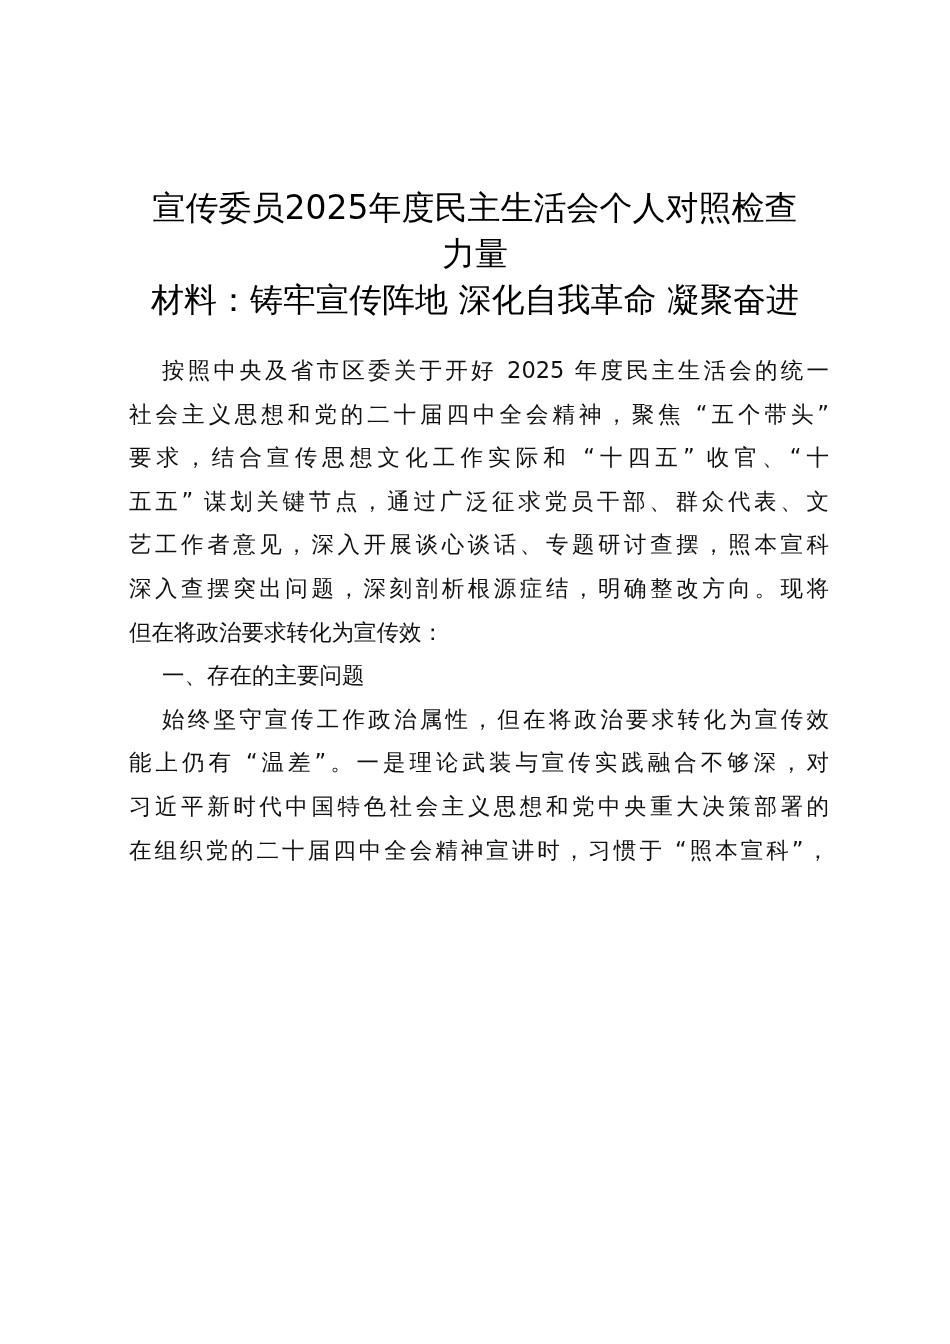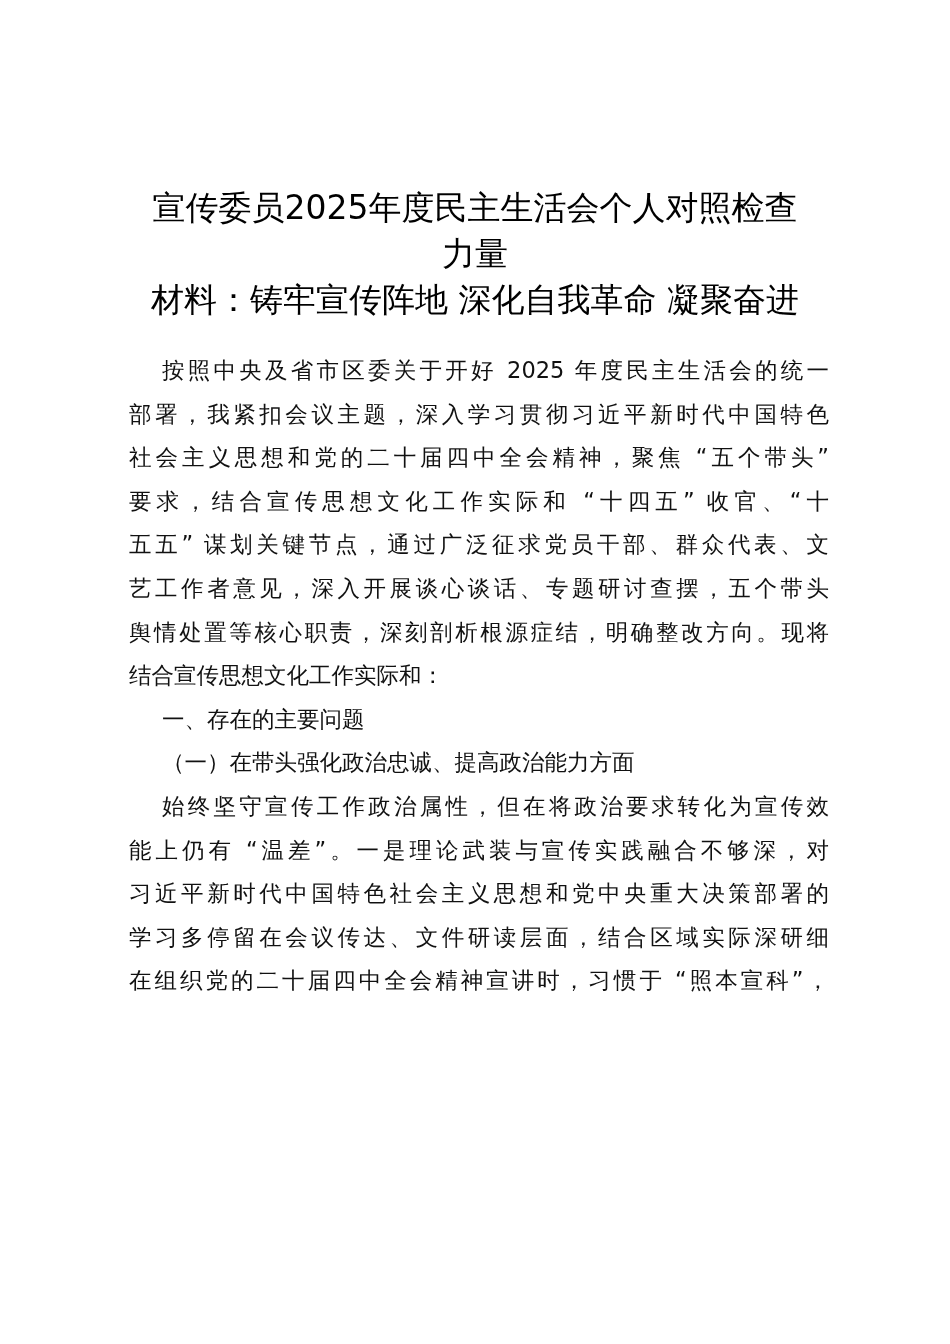--- a/index.html
+++ b/index.html
@@ -76,34 +76,31 @@
   <h1 class="title">
     <span class="tl">宣传委员2025年度民主生活会个人对照检查</span>
     <span class="tl">力量</span>
     <span class="tl">材料：铸牢宣传阵地 深化自我革命 凝聚奋进</span>
   </h1>
 
   <div class="body-text">
 
     <div>
       <span class="line indent">按照中央及省市区委关于开好 2025 年度民主生活会的统一</span>
-      <span class="line">部署，我紧扣会议主题，深入学习贯彻习近平新时代中国特色</span>
       <span class="line">社会主义思想和党的二十届四中全会精神，聚焦 “五个带头”</span>
       <span class="line">要求，结合宣传思想文化工作实际和 “十四五” 收官、“十</span>
       <span class="line">五五” 谋划关键节点，通过广泛征求党员干部、群众代表、文</span>
-      <span class="line">艺工作者意见，深入开展谈心谈话、专题研讨查摆，五个带头</span>
-      <span class="line">舆情处置等核心职责，深刻剖析根源症结，明确整改方向。现将</span>
-      <span class="line last">结合宣传思想文化工作实际和：</span>
+      <span class="line">艺工作者意见，深入开展谈心谈话、专题研讨查摆，照本宣科</span>
+      <span class="line">深入查摆突出问题，深刻剖析根源症结，明确整改方向。现将</span>
+      <span class="line last">但在将政治要求转化为宣传效：</span>
     </div>
 
     <span class="line indent heading">一、存在的主要问题</span>
-    <span class="line indent heading">（一）在带头强化政治忠诚、提高政治能力方面</span>
 
     <div>
       <span class="line indent">始终坚守宣传工作政治属性，但在将政治要求转化为宣传效</span>
       <span class="line">能上仍有 “温差”。一是理论武装与宣传实践融合不够深，对</span>
       <span class="line">习近平新时代中国特色社会主义思想和党中央重大决策部署的</span>
-      <span class="line">学习多停留在会议传达、文件研读层面，结合区域实际深研细</span>
       <span class="line">在组织党的二十届四中全会精神宣讲时，习惯于 “照本宣科”，</span>
     </div>
 
   </div>
 </div>
 
 </body></html>

